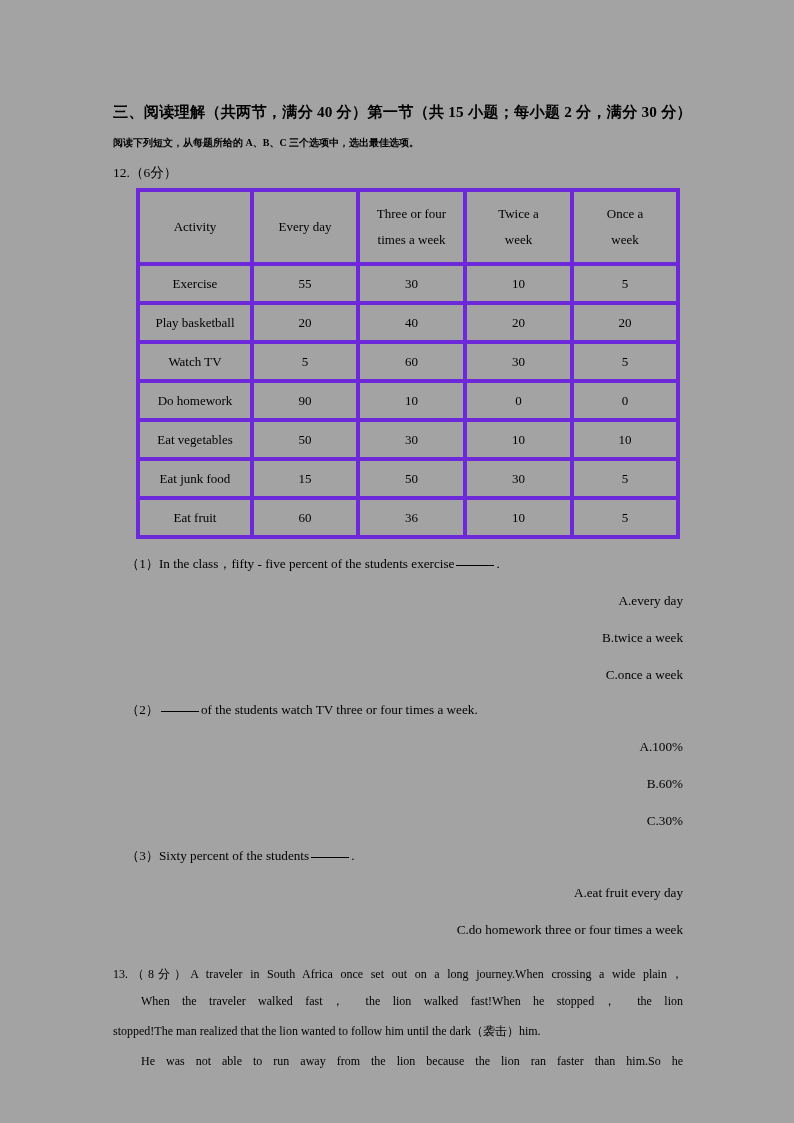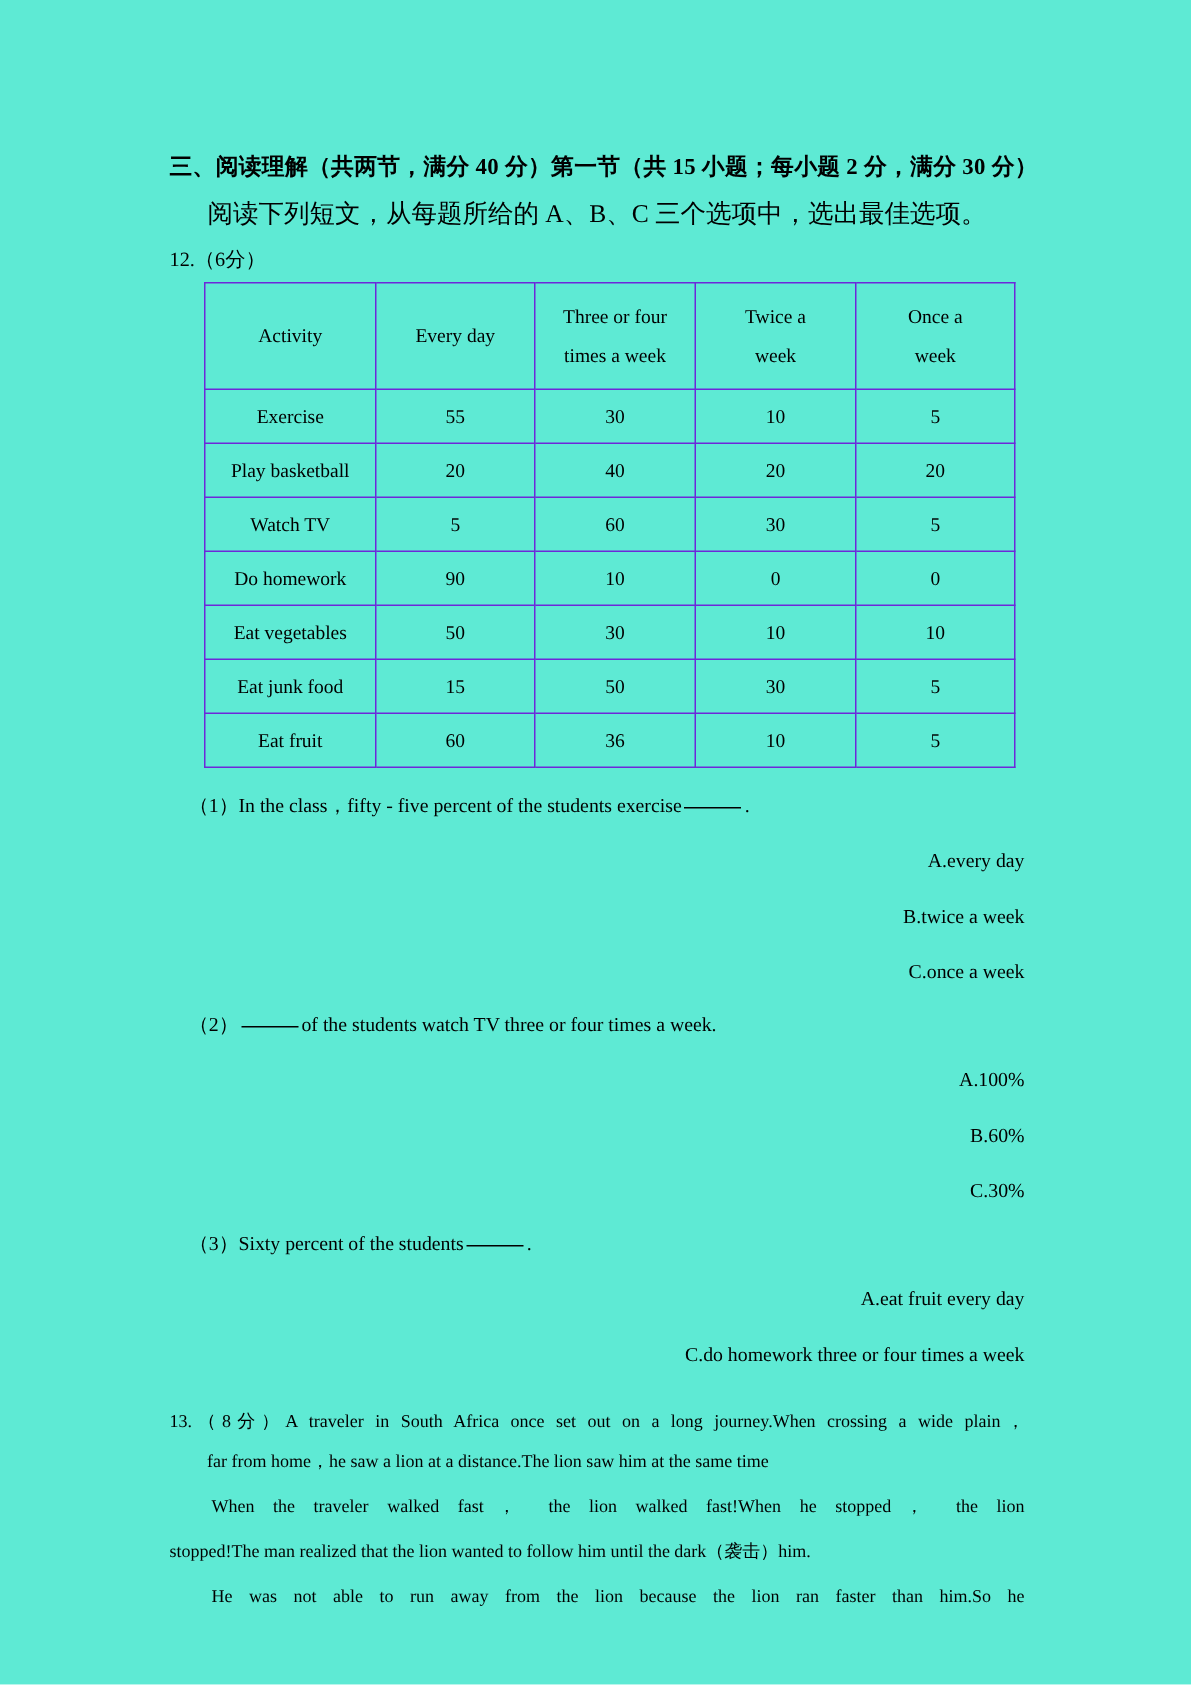--- a/index.html
+++ b/index.html
@@ -14,45 +14,44 @@
     position: relative;
     font-family: "Liberation Serif", "DejaVu Serif", serif;
     color: #000000;
     overflow: hidden;
   }
   .page {
     position: absolute;
     left: 0; top: 0;
     width: 794px;
     height: 1123px;
-    background: #5eead4;
+    background: #a3a3a3;
   }
   .content {
     position: absolute;
     left: 113px;
     top: 96px;
     width: 570px;
   }
 
   
   .section-heading {
     font-weight: bold;
     font-size: 15.2px;
     line-height: 32px;
     letter-spacing: 0.2px;
     text-align: justify;
     text-justify: inter-ideograph;
     white-space: nowrap;
   }
   .section-heading-2 {
-    font-weight: normal;
-    font-size: 17px;
+    font-weight: bold;
+    font-size: 10px;
     line-height: 30px;
     white-space: nowrap;
-    text-align: center;
   }
 
   
   .qnum-line {
     font-size: 13.5px;
     line-height: 22px;
     margin-top: 4px;
   }
 
   
@@ -60,21 +59,21 @@
     margin-top: 4px;
     padding-left: 23px;
   }
   table.survey {
     border-collapse: collapse;
     table-layout: fixed;
     width: 540px;
     font-size: 13px;
   }
   table.survey td {
-    border: 1px solid #6d28d9;
+    border: 4px solid #6d28d9;
     text-align: center;
     vertical-align: middle;
     padding: 0;
     height: 35px;
     line-height: 19px;
     font-size: 13px;
   }
   table.survey tr.header-row td {
     height: 70px;
     vertical-align: middle;
@@ -251,20 +250,19 @@
     <div class="question-stem">
       <span>（3）Sixty percent of the students</span><span class="blank-line"></span><span>.</span>
     </div>
     <div class="option">A.eat fruit every day</div>
     <div class="option">C.do homework three or four times a week</div>
 
     <div class="passage-block">
       <div class="passage-first-line just-spread">
         <span>13.（8分）</span><span>A traveler in South Africa once set out on a long journey.When crossing a wide plain，</span>
       </div>
-      <div class="passage-cont">far from home，he saw a lion at a distance.The lion saw him at the same time</div>
       <div class="passage-para indent just-spread">When the traveler walked fast， the lion walked fast!When he stopped， the lion</div>
       <div class="passage-para">stopped!The man realized that the lion wanted to follow him until the dark（袭击）him.</div>
       <div class="passage-para indent just-spread">He was not able to run away from the lion because the lion ran faster than him.So he</div>
     </div>
 
   </div>
 </div>
 
 </body></html>

